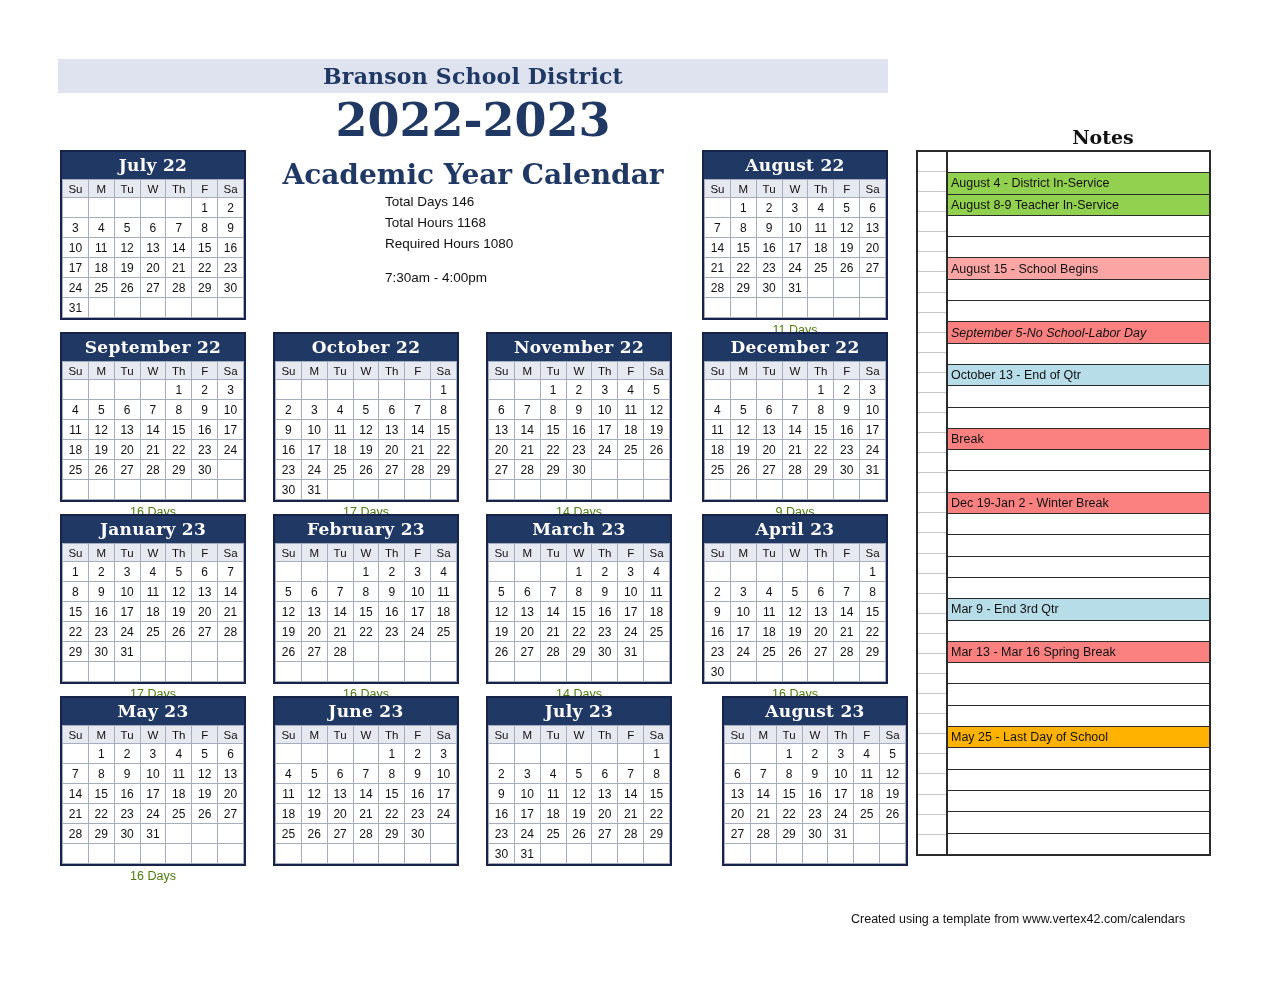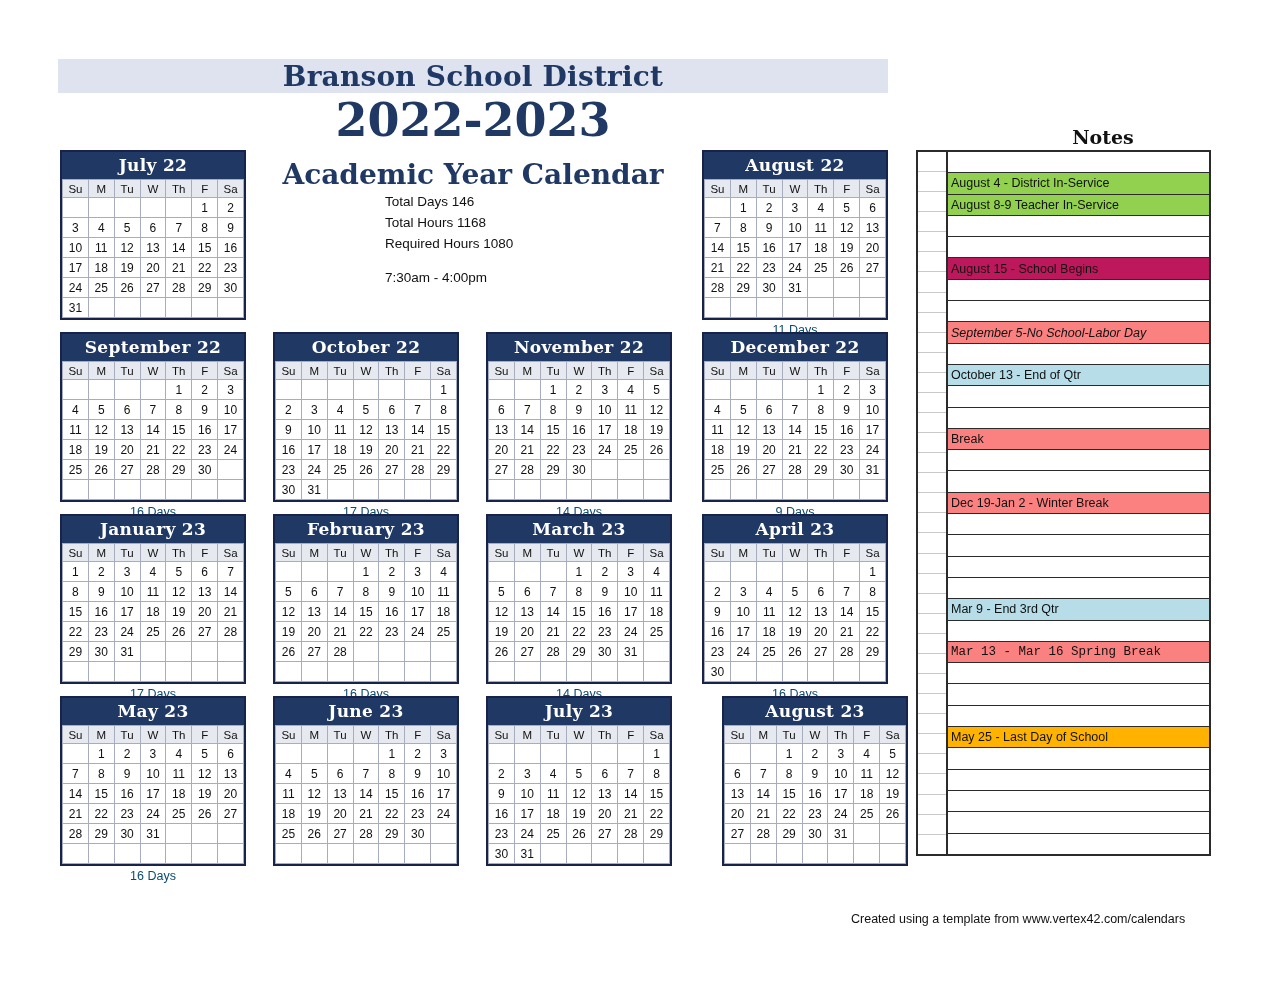--- a/index.html
+++ b/index.html
@@ -12,21 +12,21 @@
   }
 
   
   .banner{
     position:absolute; left:58px; top:59px; width:830px; height:34px;
     background:#dfe3ef;
     display:flex; align-items:center; justify-content:center;
   }
   .banner-title{
     font-family:"DejaVu Serif", serif;
-    font-weight:bold; font-size:28px; color:#1f3864;
+    font-weight:bold; font-size:22px; color:#1f3864;
     letter-spacing:.2px;
   }
   .year-title{
     position:absolute; left:58px; top:96px; width:830px;
     text-align:center;
     font-family:"DejaVu Serif", serif;
     font-weight:bold; font-size:46px; color:#1f3864;
     line-height:1.05;
   }
   .subtitle{
@@ -128,21 +128,21 @@
   }
   td.empty{ background:#e2e5ee; }
   td.y{ background:#ffff00; }
   td.g{ background:#92d050; }
   td.o{ background:#ffb300; }
   td.p{ background:#fb8080; }
   td.b{ background:#b6dde8; }
   td.redtext{ color:#ff0000; }
   .days-label{
     font-size:12.5px;
-    color:#0c4a6e;
+    color:#4d7c0f;
     text-align:center;
     padding-top:3px;
     width:186px;
   }
 
   .footer{
     position:absolute; left:851px; top:912px;
     font-size:12.5px; color:#111;
   }
 </style>
@@ -201,39 +201,39 @@
       <div class="tick"></div>
       <div class="tick"></div>
       <div class="tick"></div>
     </div>
   <div class="notes-rows" id="notes-rows">
       <div class="note-row first"></div>
       <div class="note-row" style="background: rgb(146, 208, 80);">August 4 - District In-Service</div>
       <div class="note-row" style="background: rgb(146, 208, 80);">August 8-9 Teacher In-Service</div>
       <div class="note-row"></div>
       <div class="note-row"></div>
-      <div class="note-row" style="background: #be185d;">August 15 - School Begins</div>
+      <div class="note-row" style="background: #fca5a5;">August 15 - School Begins</div>
       <div class="note-row"></div>
       <div class="note-row"></div>
       <div class="note-row" style="background: rgb(251, 128, 128); font-style: italic;">September 5-No School-Labor Day</div>
       <div class="note-row"></div>
       <div class="note-row" style="background: rgb(182, 221, 232);">October 13 - End of Qtr</div>
       <div class="note-row"></div>
       <div class="note-row"></div>
       <div class="note-row" style="background: rgb(251, 128, 128);">Break</div>
       <div class="note-row"></div>
       <div class="note-row"></div>
       <div class="note-row" style="background: rgb(251, 128, 128);">Dec 19-Jan 2 -  Winter Break</div>
       <div class="note-row"></div>
       <div class="note-row"></div>
       <div class="note-row"></div>
       <div class="note-row"></div>
       <div class="note-row" style="background: rgb(182, 221, 232);">Mar 9 - End 3rd Qtr</div>
       <div class="note-row"></div>
-      <div class="note-row" style="background: rgb(251, 128, 128); font-family: Liberation Mono, monospace;">Mar 13 - Mar 16 Spring Break</div>
+      <div class="note-row" style="background: rgb(251, 128, 128);">Mar 13 - Mar 16 Spring Break</div>
       <div class="note-row"></div>
       <div class="note-row"></div>
       <div class="note-row"></div>
       <div class="note-row" style="background: rgb(255, 179, 0);">May 25 - Last Day of School</div>
       <div class="note-row"></div>
       <div class="note-row"></div>
       <div class="note-row"></div>
       <div class="note-row"></div>
       <div class="note-row"></div>
     </div>

